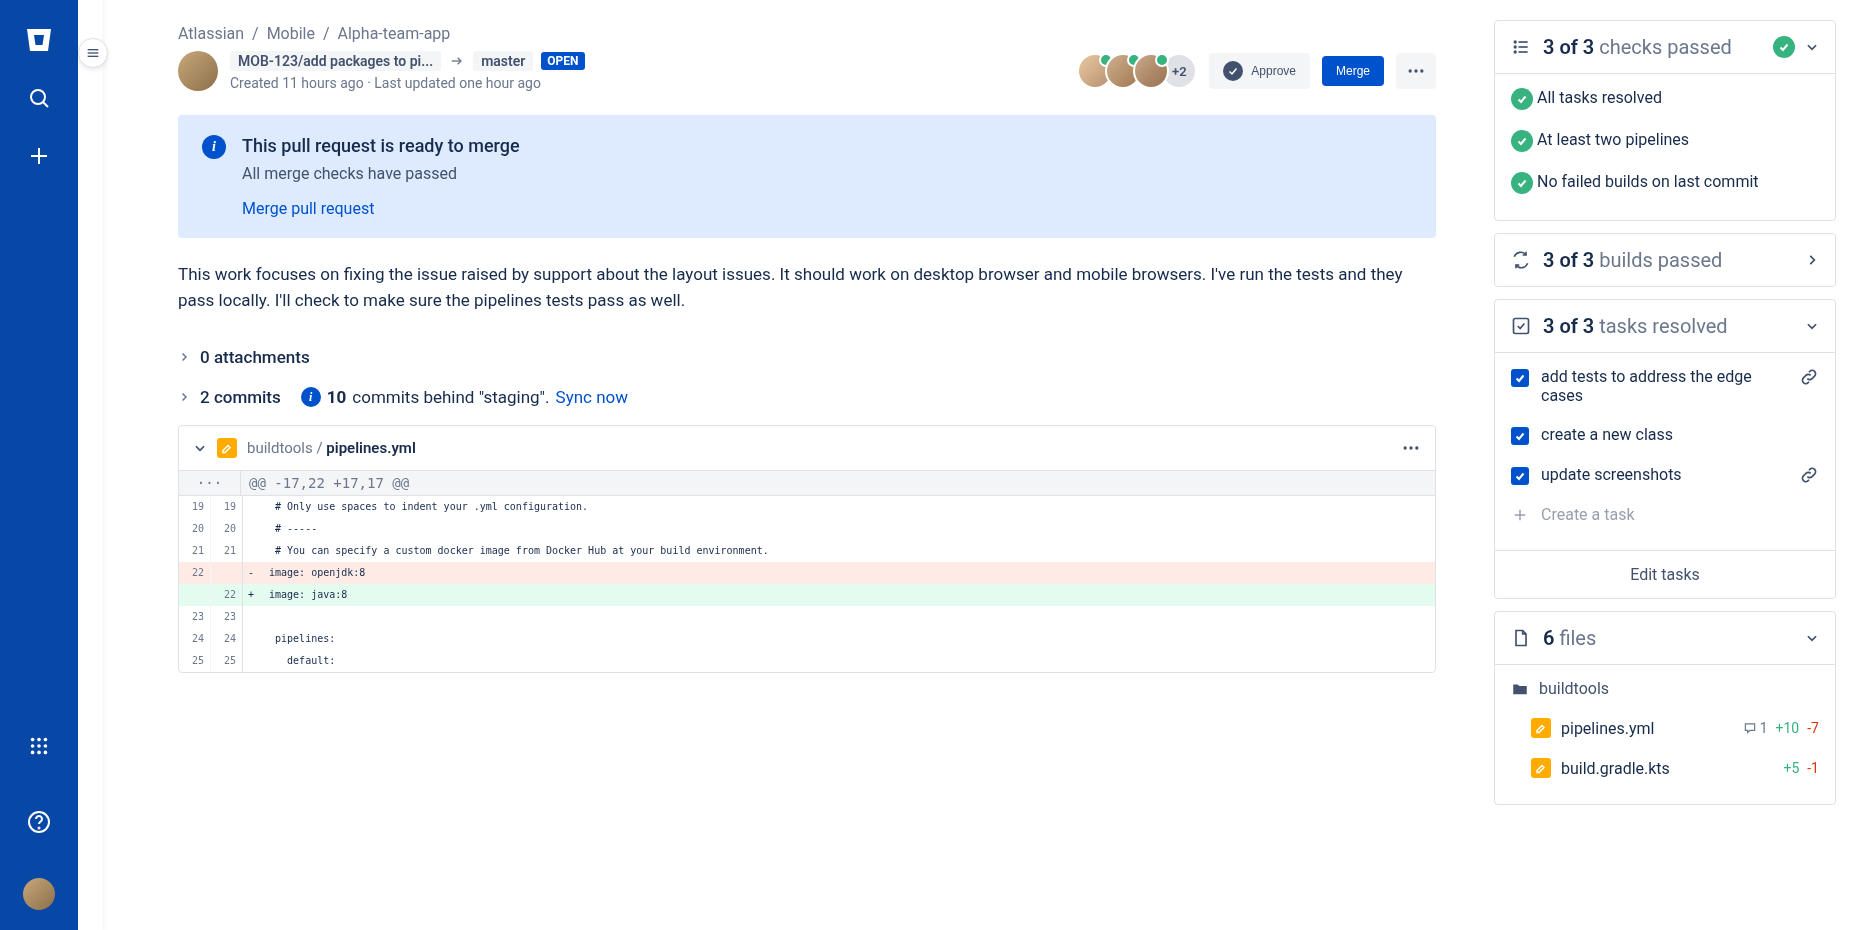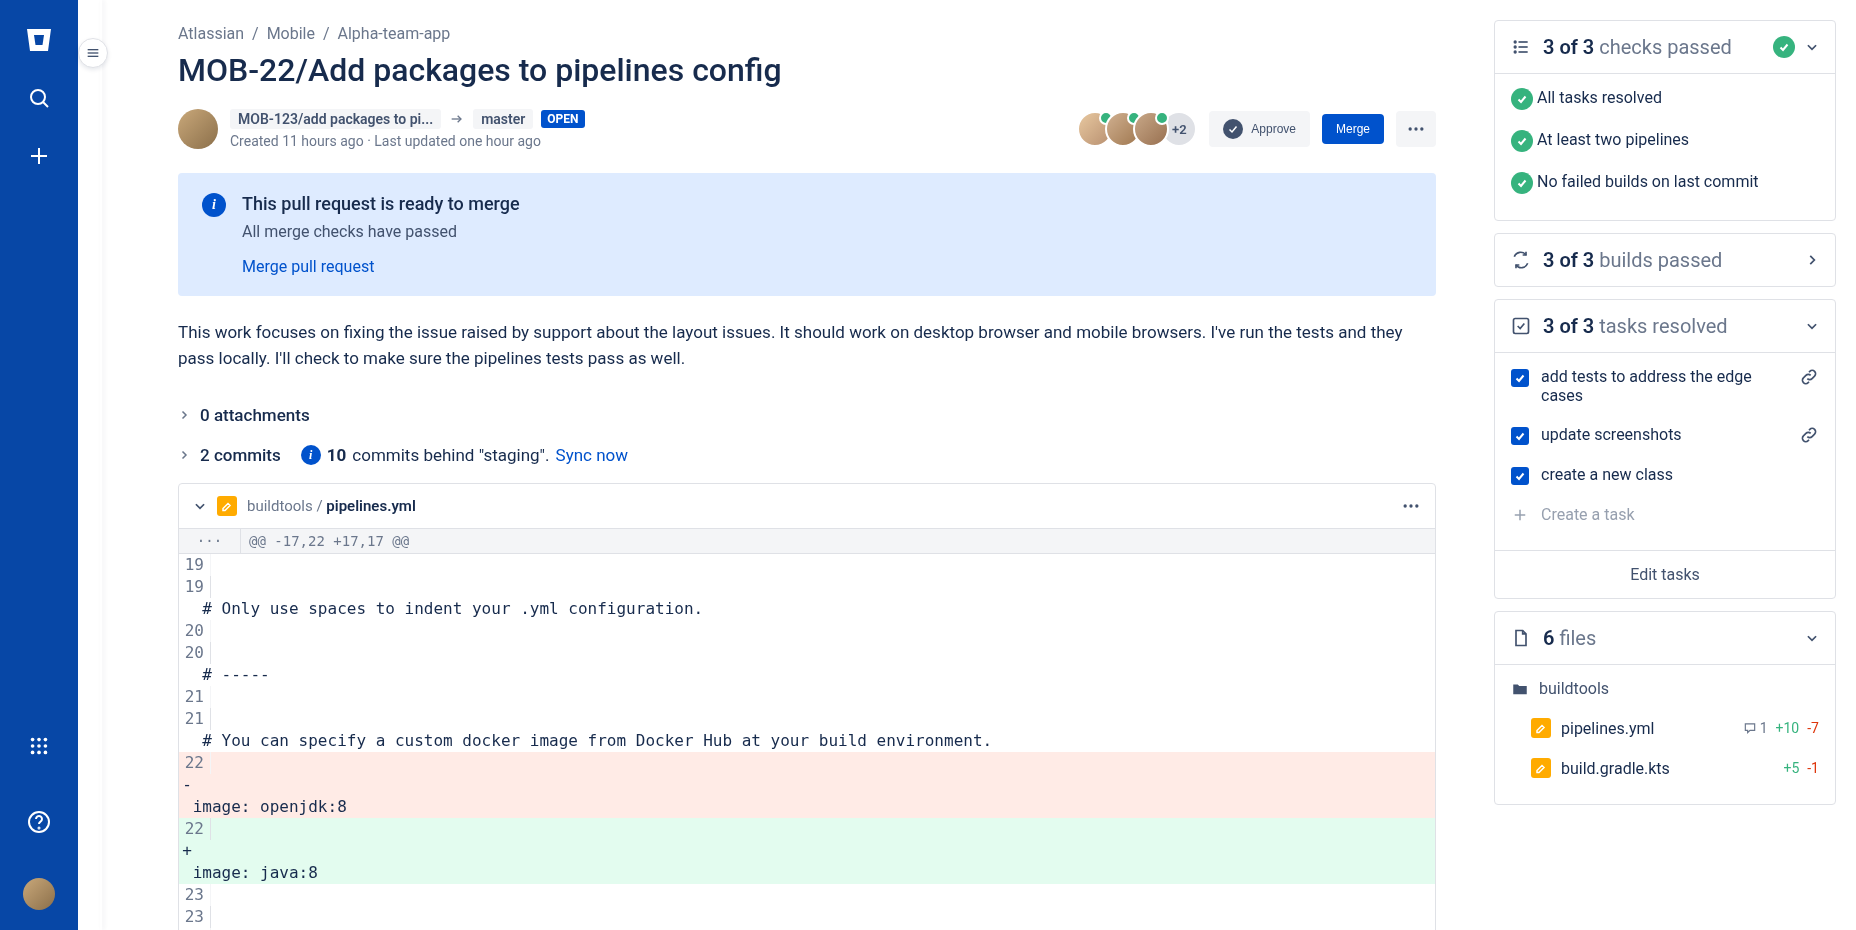--- a/index.html
+++ b/index.html
@@ -70,21 +70,21 @@
 
 
 .diff-container { border: 1px solid #dfe1e6; border-radius: 4px; margin-top: 8px; }
 .diff-header { display: flex; align-items: center; gap: 10px; padding: 12px 14px; border-bottom: 1px solid #dfe1e6; }
 .file-icon { width: 20px; height: 20px; background: #FFAB00; border-radius: 3px; display: inline-flex; align-items: center; justify-content: center; }
 .diff-path { font-size: 15px; color: #6B778C; }
 .diff-path b { color: #172B4D; font-weight: 600; }
 .diff-actions { margin-left: auto; }
 .diff-hunk { background: #f4f5f7; padding: 4px 12px 4px 70px; font-family: SFMono-Regular, Consolas, monospace; font-size: 14px; color: #6B778C; border-bottom: 1px solid #dfe1e6; position: relative; }
 .diff-ellipsis { position: absolute; left: 0; top: 0; bottom: 0; width: 62px; border-right: 1px solid #dfe1e6; display: flex; align-items: center; justify-content: center; color: #6B778C; }
-.diff-line { display: flex; font-family: SFMono-Regular, Consolas, monospace; font-size: 16px; line-height: 22px; flex-direction: column; }
+.diff-line { display: flex; font-family: SFMono-Regular, Consolas, monospace; font-size: 10px; line-height: 22px; }
 .ln { width: 32px; text-align: right; color: #6B778C; padding-right: 6px; border-right: 1px solid #f4f5f7; }
 .ln.last { border-right: 1px solid #dfe1e6; }
 .sign { width: 16px; text-align: center; }
 .code { flex: 1; white-space: pre; padding-left: 4px; }
 .diff-line.del { background: #FFEBE6; }
 .diff-line.add { background: #E3FCEF; }
 
 
 .card { border: 1px solid #dfe1e6; border-radius: 4px; margin-bottom: 12px; background: #fff; }
 .card-header { display: flex; align-items: center; gap: 12px; padding: 14px 16px; cursor: pointer; }
@@ -171,21 +171,20 @@
   <div class="main">
     <div class="content">
       <div class="breadcrumb">
         <a>Atlassian</a>
         <span>/</span>
         <a>Mobile</a>
         <span>/</span>
         <a>Alpha-team-app</a>
       </div>
 
-      <h1 class="page-title">MOB-22/Add packages to pipelines config</h1>
 
       <div class="meta-row">
         <div class="author-avatar"></div>
         <div class="meta-info">
           <div class="branch-line">
             <span class="branch-chip">MOB-123/add packages to pi...</span>
             <span class="arrow-ico">
               <svg width="16" height="16" viewBox="0 0 24 24" fill="none" stroke="#6B778C" stroke-width="2">
                   <line x1="4" y1="12" x2="18" y2="12"></line>
                   <polyline points="13 7 18 12 13 17"></polyline>
@@ -450,35 +449,35 @@
                   <path d="M14 10 a4 4 0 0 0 -5.7 0 l-3 3 a4 4 0 0 0 5.7 5.7 l1-1"></path>
                 </svg>
               </span>
             </div>
             <div class="task-row">
               <span class="checkbox">
                 <svg width="12" height="12" viewBox="0 0 24 24" fill="none" stroke="#fff" stroke-width="4">
                   <polyline points="5 13 10 18 19 7"></polyline>
                 </svg>
               </span>
+              <span class="task-text">create a new class</span>
+            </div>
+            <div class="task-row">
+              <span class="checkbox">
+                <svg width="12" height="12" viewBox="0 0 24 24" fill="none" stroke="#fff" stroke-width="4">
+                  <polyline points="5 13 10 18 19 7"></polyline>
+                </svg>
+              </span>
               <span class="task-text">update screenshots</span>
               <span class="link-ico">
                 <svg width="20" height="20" viewBox="0 0 24 24" fill="none" stroke="#42526e" stroke-width="2">
                   <path d="M10 14 a4 4 0 0 0 5.7 0 l3-3 a4 4 0 0 0 -5.7-5.7 l-1 1"></path>
                   <path d="M14 10 a4 4 0 0 0 -5.7 0 l-3 3 a4 4 0 0 0 5.7 5.7 l1-1"></path>
                 </svg>
               </span>
-            </div>
-            <div class="task-row">
-              <span class="checkbox">
-                <svg width="12" height="12" viewBox="0 0 24 24" fill="none" stroke="#fff" stroke-width="4">
-                  <polyline points="5 13 10 18 19 7"></polyline>
-                </svg>
-              </span>
-              <span class="task-text">create a new class</span>
             </div>
             <div class="create-task">
               <span>
                 <svg width="18" height="18" viewBox="0 0 24 24" fill="none" stroke="#97a0af" stroke-width="2">
                   <line x1="12" y1="5" x2="12" y2="19"></line>
                   <line x1="5" y1="12" x2="19" y2="12"></line>
                 </svg>
               </span>
               <span>Create a task</span>
             </div>

